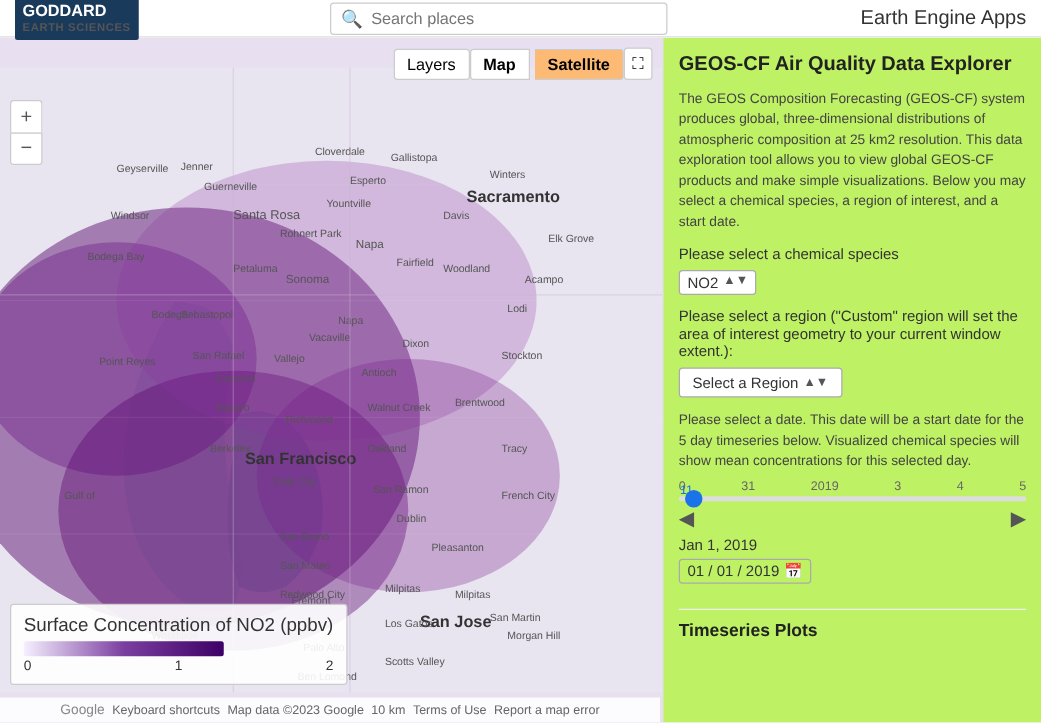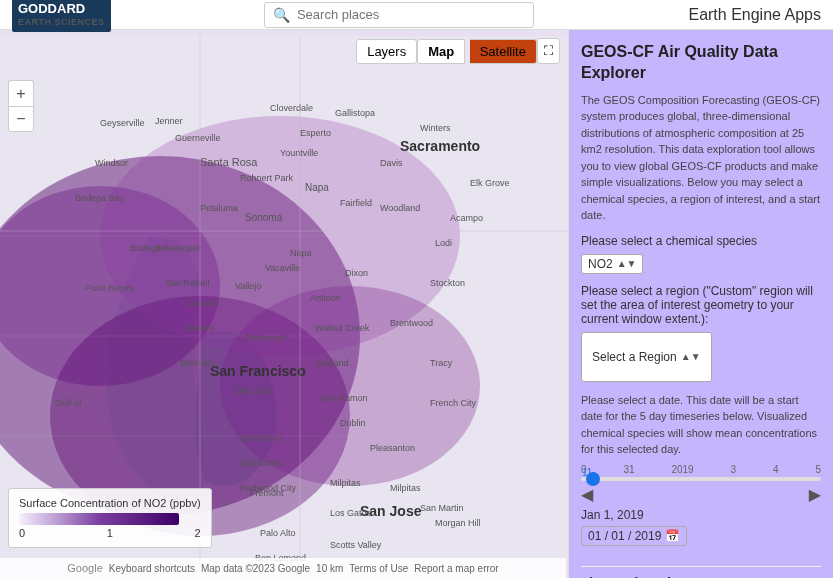--- a/index.html
+++ b/index.html
@@ -78,27 +78,28 @@
     #map-btn {
       background: #fff;
       border: 1px solid #ccc;
       border-radius: 3px 0 0 3px;
       padding: 4px 10px;
       font-size: 13px;
       cursor: pointer;
       font-weight: bold;
     }
     #satellite-btn {
-      background: #c2410c;
+      background: #fdba74;
       border: 1px solid #ccc;
       border-left: none;
       border-radius: 0 3px 3px 0;
       padding: 4px 10px;
       font-size: 13px;
       cursor: pointer;
+      font-weight: bold;
     }
     #fullscreen-btn {
       background: #fff;
       border: 1px solid #ccc;
       border-radius: 3px;
       padding: 4px 6px;
       font-size: 13px;
       cursor: pointer;
     }
 
@@ -127,21 +128,21 @@
     #legend {
       position: absolute;
       bottom: 30px;
       left: 8px;
       background: rgba(255,255,255,0.9);
       border: 1px solid #ccc;
       border-radius: 3px;
       padding: 8px 10px;
       z-index: 10;
     }
-    #legend-title { font-size: 11px; margin-bottom: 4px; color: #333; }
+    #legend-title { font-size: 15px; margin-bottom: 4px; color: #333; }
     #legend-gradient {
       width: 160px;
       height: 12px;
       background: linear-gradient(to right, #f5f0ff, #7b3fa0, #3d0066);
       border-radius: 2px;
     }
     #legend-labels { display: flex; justify-content: space-between; font-size: 11px; color: #333; margin-top: 2px; }
     #map-footer {
       position: absolute;
       bottom: 0;
@@ -154,49 +155,48 @@
       justify-content: center;
       gap: 6px;
       font-size: 10px;
       color: #666;
       z-index: 10;
     }
     #map-footer span { cursor: pointer; }
 
     
     #right-panel {
-      width: 265px;
-      background: #c4b5fd;
+      width: 303px;
+      background: #bef264;
       border-left: 1px solid #ddd;
       overflow-y: auto;
       padding: 12px;
       flex-shrink: 0;
       font-size: 12px;
       color: #333;
     }
     #panel-title { font-size: 16px; font-weight: bold; color: #222; margin-bottom: 8px; line-height: 1.3; }
     #panel-desc { font-size: 11px; color: #444; margin-bottom: 10px; line-height: 1.5; }
     .panel-section-label { font-size: 12px; color: #333; margin-bottom: 6px; font-weight: normal; }
     .panel-select {
       border: 1px solid #aaa;
       border-radius: 3px;
       padding: 2px 6px;
       font-size: 12px;
       margin-bottom: 10px;
       background: #fff;
       cursor: pointer;
       display: inline-flex;
-      align-items: center;
       gap: 4px;
     }
     .select-arrow { font-size: 10px; color: #555; }
     .panel-region-btn {
       border: 1px solid #aaa;
       border-radius: 3px;
-      padding: 17px 10px;
+      padding: 4px 10px;
       font-size: 12px;
       background: #fff;
       cursor: pointer;
       display: inline-flex;
       align-items: center;
       gap: 4px;
       margin-bottom: 10px;
     }
     .date-desc { font-size: 11px; color: #444; margin-bottom: 6px; line-height: 1.5; }
     .date-slider-area { margin-bottom: 4px; }

